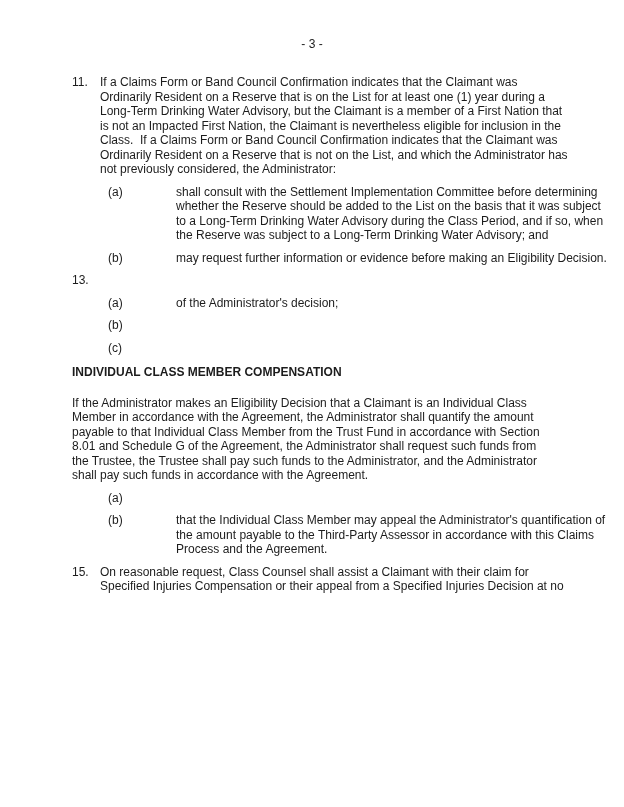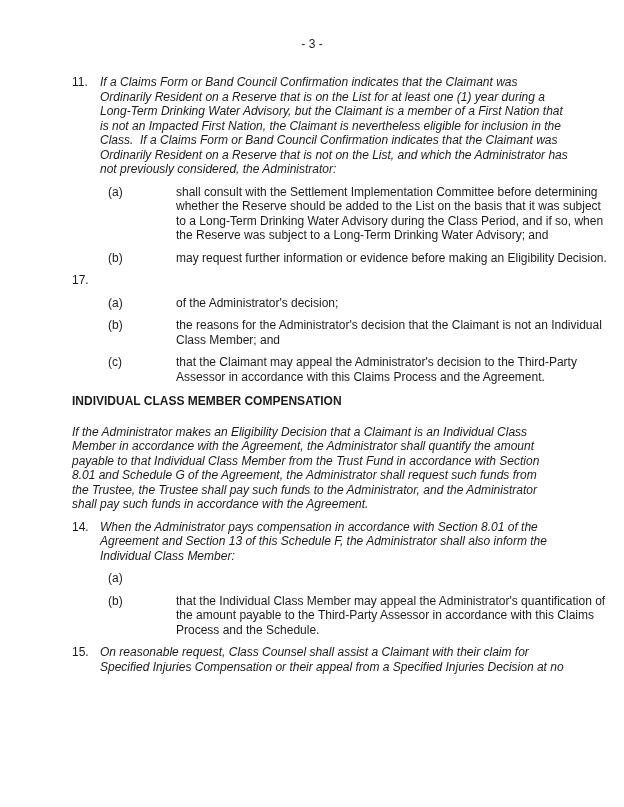--- a/index.html
+++ b/index.html
@@ -44,21 +44,21 @@
     display: flex;
     margin-left: 108px;
   }
   .sub .label {
     flex: 0 0 40px;
     width: 40px;
   }
   .text {
     white-space: pre-wrap;
   }
-  .item .text { max-width: 500px; font-style: italic; }
+  .item .text { max-width: 500px; }
   .sub .text  { max-width: 455px; margin-left: 28px; }
   .heading {
     margin: 10px 0 16px 72px;
     font-weight: 700;
     margin-bottom: 16px;
   }
 </style>
 </head>
 <body>
 
@@ -86,67 +86,57 @@
 to a Long-Term Drinking Water Advisory during the Class Period, and if so, when
 the Reserve was subject to a Long-Term Drinking Water Advisory; and</div>
     </div>
 
     <div class="block sub">
       <div class="label">(b)</div>
       <div class="text">may request further information or evidence before making an Eligibility Decision.</div>
     </div>
 
     <div class="block item">
-      <div class="num">17.</div>
+      <div class="num">13.</div>
     </div>
 
     <div class="block sub">
       <div class="label">(a)</div>
       <div class="text">of the Administrator's decision;</div>
     </div>
 
     <div class="block sub">
       <div class="label">(b)</div>
-      <div class="text">the reasons for the Administrator's decision that the Claimant is not an Individual
-Class Member; and</div>
     </div>
 
     <div class="block sub">
       <div class="label">(c)</div>
-      <div class="text">that the Claimant may appeal the Administrator's decision to the Third-Party
-Assessor in accordance with this Claims Process and the Agreement.</div>
     </div>
 
     <div class="heading">INDIVIDUAL CLASS MEMBER COMPENSATION</div>
 
     <div class="block item">
       <div class="text">If the Administrator makes an Eligibility Decision that a Claimant is an Individual Class
 Member in accordance with the Agreement, the Administrator shall quantify the amount
 payable to that Individual Class Member from the Trust Fund in accordance with Section
 8.01 and Schedule G of the Agreement, the Administrator shall request such funds from
 the Trustee, the Trustee shall pay such funds to the Administrator, and the Administrator
 shall pay such funds in accordance with the Agreement.</div>
     </div>
 
-    <div class="block item">
-      <div class="num">14.</div>
-      <div class="text">When the Administrator pays compensation in accordance with Section 8.01 of the
-Agreement and Section 13 of this Schedule F, the Administrator shall also inform the
-Individual Class Member:</div>
-    </div>
 
     <div class="block sub">
       <div class="label">(a)</div>
     </div>
 
     <div class="block sub">
       <div class="label">(b)</div>
       <div class="text">that the Individual Class Member may appeal the Administrator's quantification of
 the amount payable to the Third-Party Assessor in accordance with this Claims
-Process and the Schedule.</div>
+Process and the Agreement.</div>
     </div>
 
 
     <div class="block item">
       <div class="num">15.</div>
       <div class="text">On reasonable request, Class Counsel shall assist a Claimant with their claim for
 Specified Injuries Compensation or their appeal from a Specified Injuries Decision at no</div>
     </div>
 
   </div>

